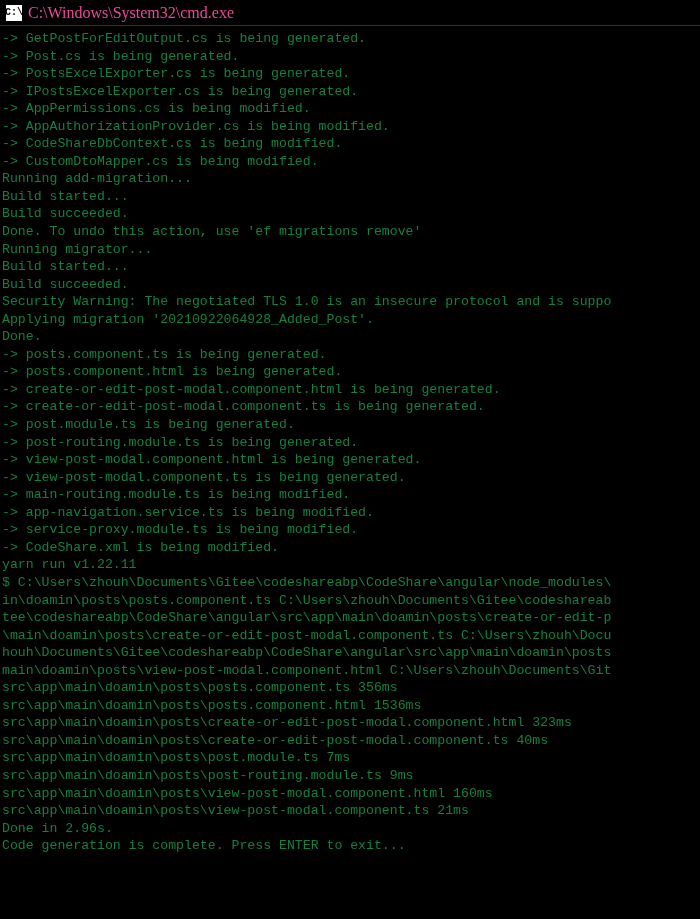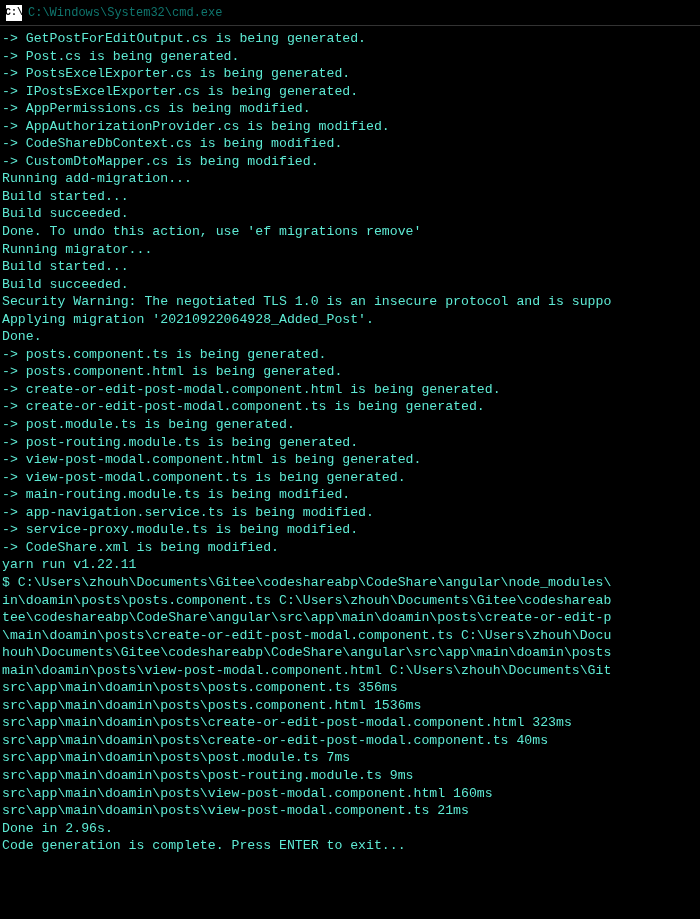--- a/index.html
+++ b/index.html
@@ -25,27 +25,27 @@
     background: #fff;
     margin-right: 6px;
     display: flex;
     align-items: center;
     justify-content: center;
     font-size: 10px;
     color: #000;
     font-weight: bold;
   }
   .titlebar-text {
-    color: #0f766e;
-    font-size: 12px;
-    font-family: Liberation Mono, monospace;
+    color: #ec4899;
+    font-size: 16px;
+    font-family: Liberation Serif, serif;
   }
   .terminal {
     padding: 4px 2px;
-    color: #5eead4;
+    color: #15803d;
     line-height: 1.33;
     white-space: pre-wrap;
     word-break: break-all;
   }
   .line { display: block; }
 </style>
 </head>
 <body>
 
 <div class="titlebar">

